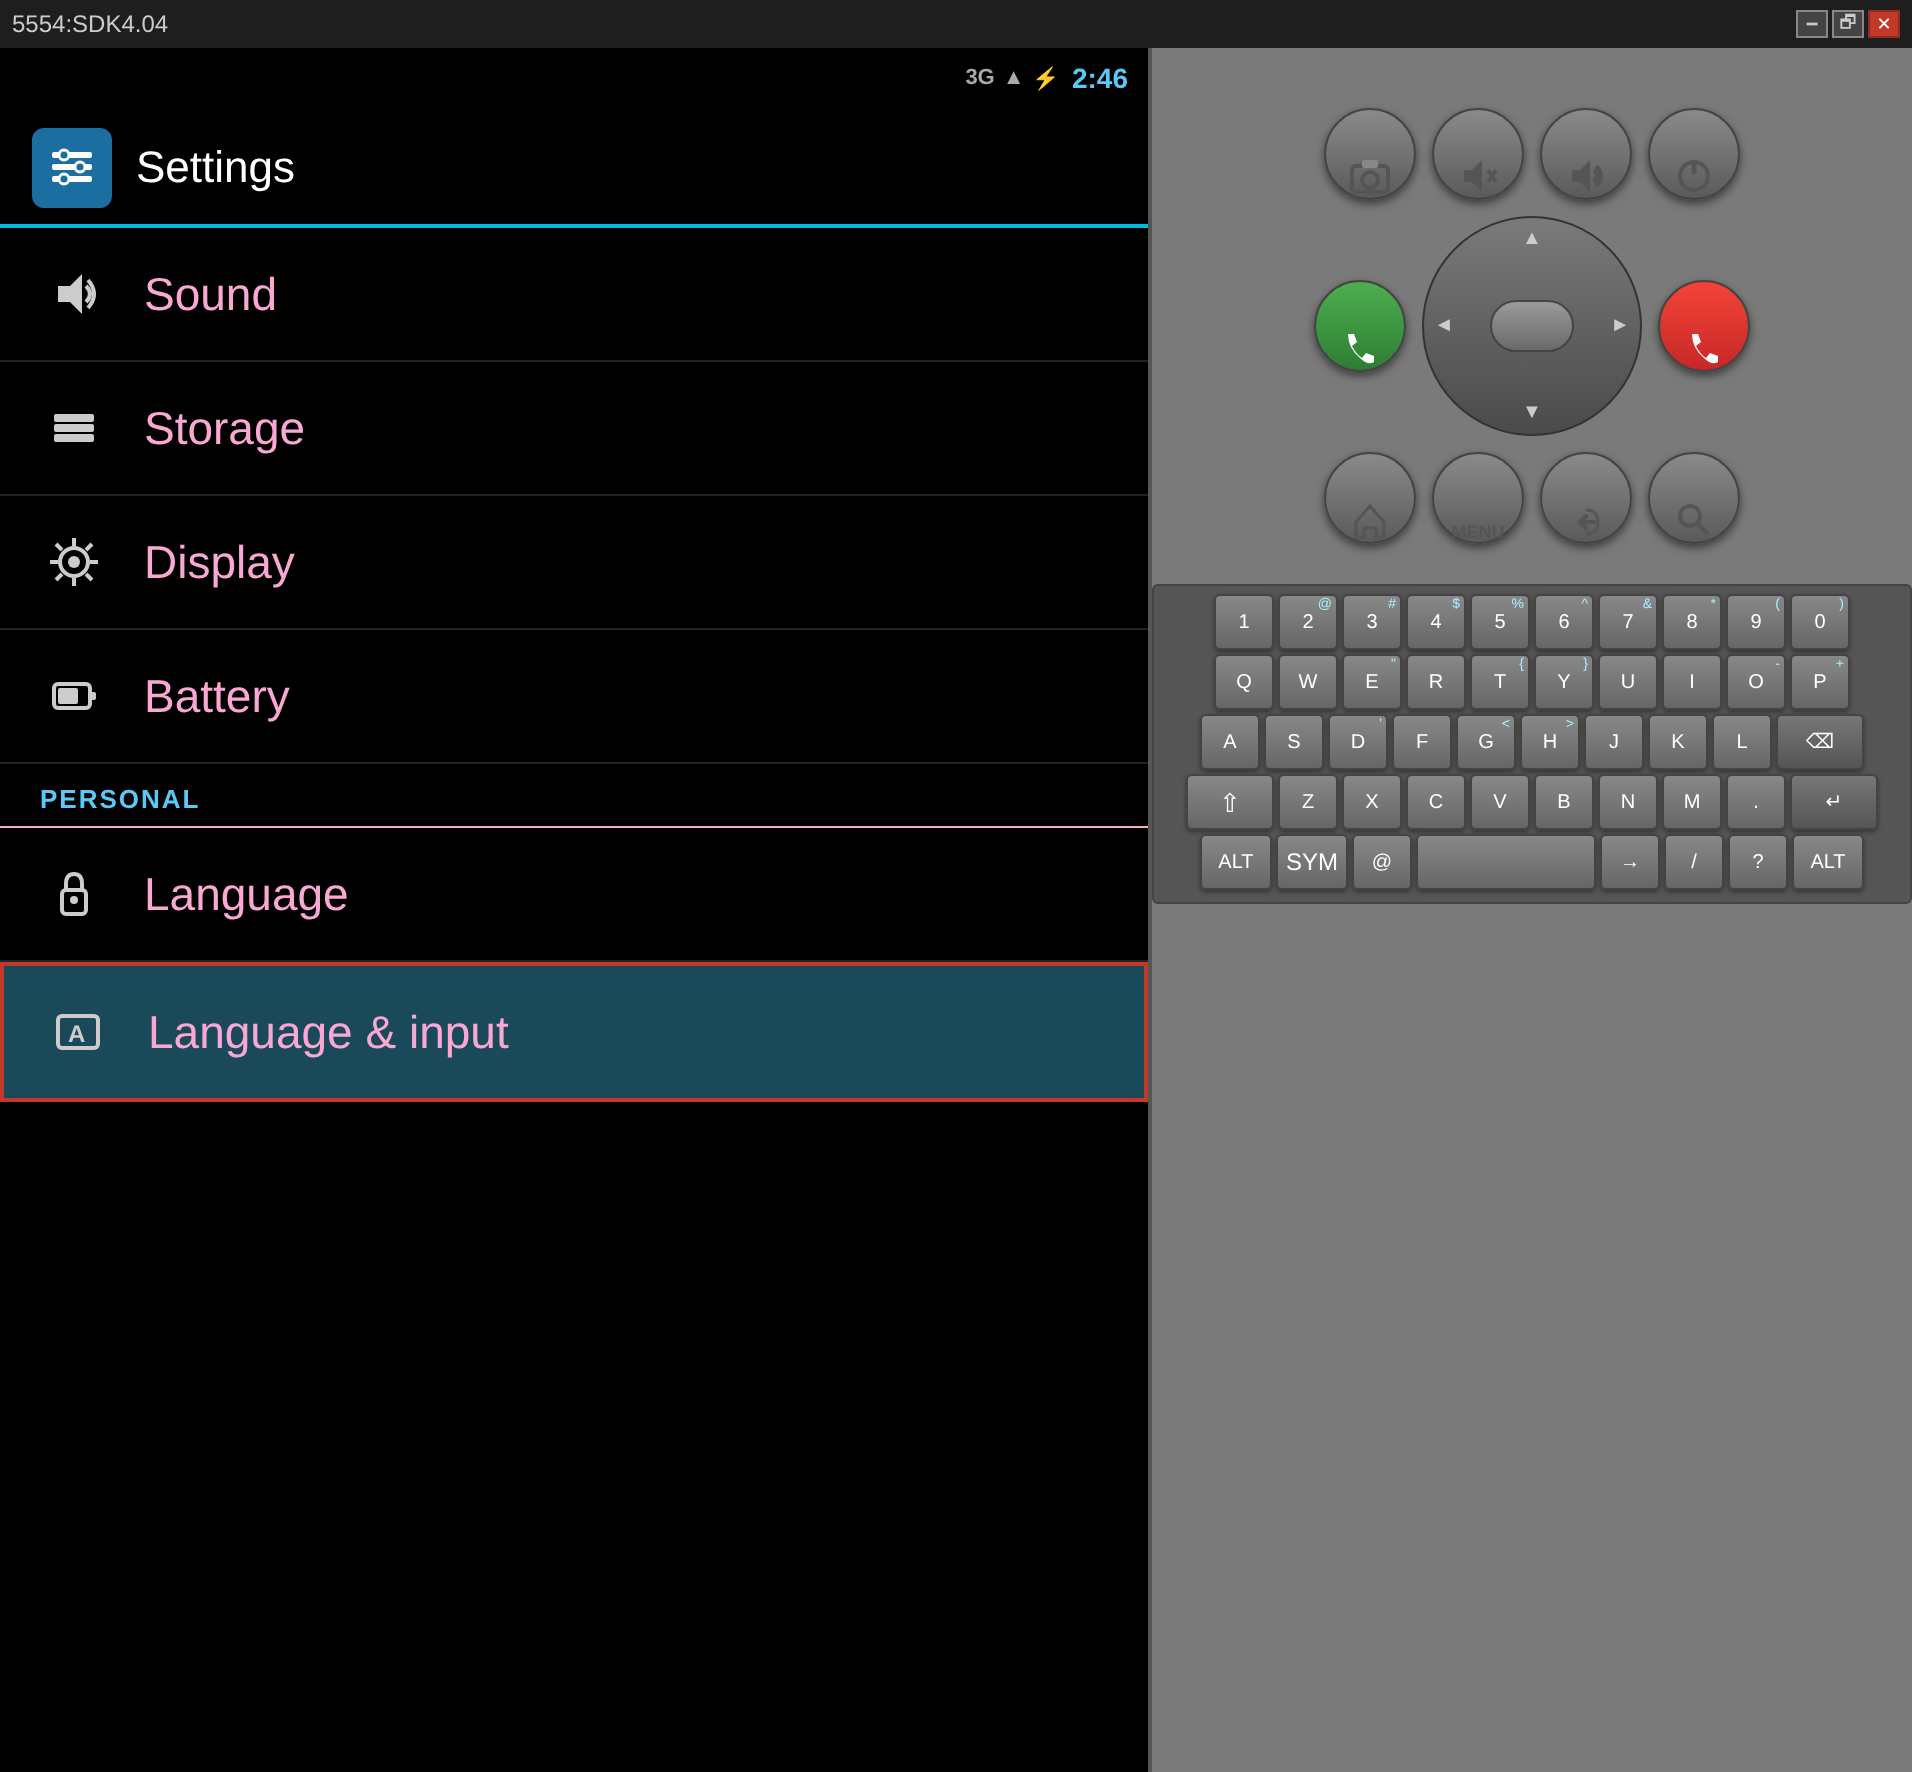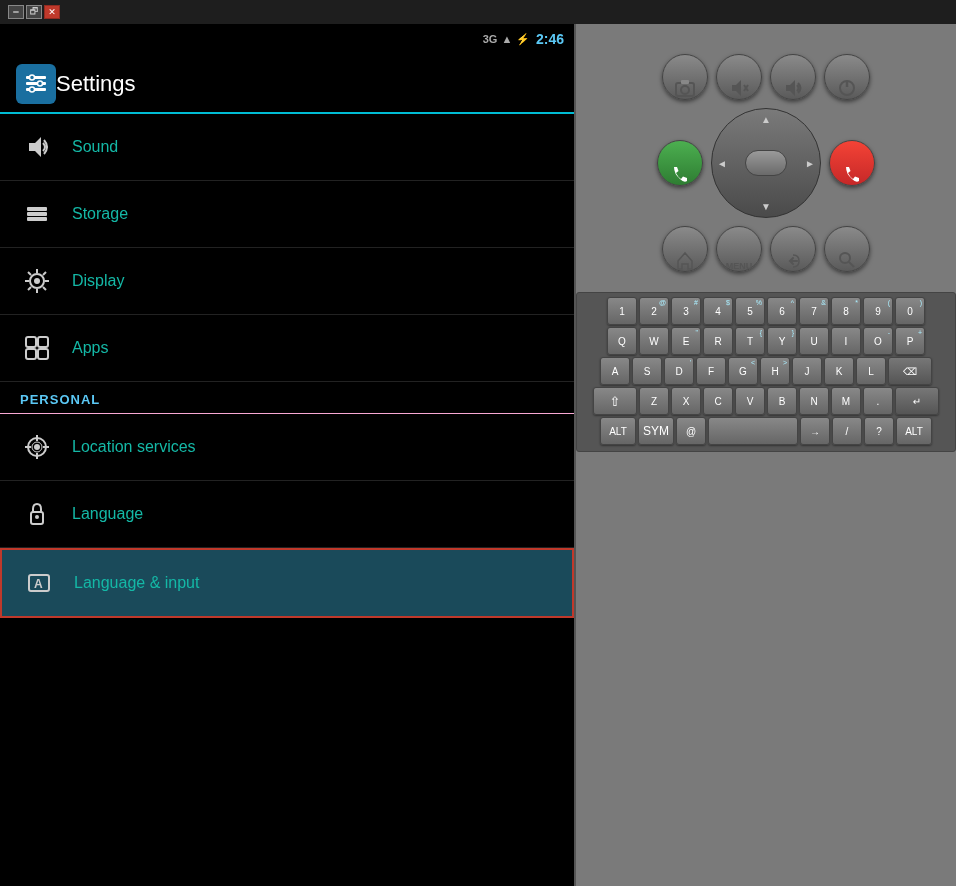--- a/index.html
+++ b/index.html
@@ -80,20 +80,21 @@
       margin-right: 6px;
     }
 
     
     .settings-header {
       background: #000;
       padding: 10px 16px 8px 16px;
       border-bottom: 2px solid #00bcd4;
       display: flex;
       align-items: center;
+      gap: 12px;
     }
     .settings-icon-box {
       width: 40px; height: 40px;
       background: #1a6fa0;
       border-radius: 6px;
       display: flex;
       align-items: center;
       justify-content: center;
       font-size: 20px;
       color: white;
@@ -126,22 +127,22 @@
       width: 34px;
       height: 34px;
       display: flex;
       align-items: center;
       justify-content: center;
       font-size: 24px;
       color: #ccc;
       flex-shrink: 0;
     }
     .menu-item-label {
-      color: #14b8a6;
-      font-size: 16px;
+      color: #f9a8d4;
+      font-size: 23px;
       font-weight: normal;
       text-align: center;
     }
     .section-label {
       color: #5bc8f5;
       font-size: 13px;
       font-weight: bold;
       padding: 10px 20px 6px 20px;
       background: #000;
       border-bottom: 1px solid #f9a8d4;
@@ -263,20 +264,21 @@
     .kb-key.enter { background: linear-gradient(180deg, #777, #555); min-width: 44px; }
     .kb-key.del { background: linear-gradient(180deg, #777, #555); min-width: 44px; }
     .kb-key.shift { min-width: 44px; font-size: 13px; }
     .kb-key.sym-key { min-width: 36px; font-size: 12px; }
     .kb-key.alt-key { min-width: 36px; font-size: 10px; text-align: center; }
   </style>
 </head>
 <body>
 
 <div class="window-chrome">
+  <span class="window-title">5554:SDK4.04</span>
   <span class="window-btn">🗕</span>
   <span class="window-btn">🗗</span>
   <span class="window-btn close">✕</span>
 </div>
 
 <div class="main-area">
 
   <div class="phone-panel">
 
     <div class="status-bar">
@@ -337,50 +339,35 @@
             <line x1="22" y1="14" x2="26" y2="14" stroke="#ccc" stroke-width="2"></line>
             <line x1="5" y1="5" x2="8" y2="8" stroke="#ccc" stroke-width="2"></line>
             <line x1="20" y1="20" x2="23" y2="23" stroke="#ccc" stroke-width="2"></line>
             <line x1="23" y1="5" x2="20" y2="8" stroke="#ccc" stroke-width="2"></line>
             <line x1="8" y1="20" x2="5" y2="23" stroke="#ccc" stroke-width="2"></line>
           </svg>
         </div>
         <span class="menu-item-label">Display</span>
       </div>
 
-
       <div class="menu-item">
         <div class="menu-item-icon">
           <svg width="28" height="28" viewBox="0 0 28 28" fill="none">
-            <rect x="3" y="3" width="10" height="10" rx="2" fill="none" stroke="#ccc" stroke-width="2"></rect>
-            <rect x="15" y="3" width="10" height="10" rx="2" fill="none" stroke="#ccc" stroke-width="2"></rect>
-            <rect x="3" y="15" width="10" height="10" rx="2" fill="none" stroke="#ccc" stroke-width="2"></rect>
-            <rect x="15" y="15" width="10" height="10" rx="2" fill="none" stroke="#ccc" stroke-width="2"></rect>
-          </svg>
-        </div>
-        <span class="menu-item-label">Apps</span>
-      </div>
+            <rect x="4" y="8" width="18" height="12" rx="2" stroke="#ccc" stroke-width="2" fill="none"></rect>
+            <rect x="22" y="12" width="3" height="4" rx="1" fill="#ccc"></rect>
+            <rect x="6" y="10" width="10" height="8" rx="1" fill="#ccc"></rect>
+          </svg>
+        </div>
+        <span class="menu-item-label">Battery</span>
+      </div>
+
 
       <div class="section-label">PERSONAL</div>
 
 
-      <div class="menu-item">
-        <div class="menu-item-icon">
-          <svg width="28" height="28" viewBox="0 0 28 28" fill="none">
-            <circle cx="14" cy="14" r="9" stroke="#ccc" stroke-width="2" fill="none"></circle>
-            <circle cx="14" cy="14" r="3" fill="#ccc"></circle>
-            <line x1="14" y1="2" x2="14" y2="8" stroke="#ccc" stroke-width="2"></line>
-            <line x1="14" y1="20" x2="14" y2="26" stroke="#ccc" stroke-width="2"></line>
-            <line x1="2" y1="14" x2="8" y2="14" stroke="#ccc" stroke-width="2"></line>
-            <line x1="20" y1="14" x2="26" y2="14" stroke="#ccc" stroke-width="2"></line>
-            <circle cx="14" cy="14" r="5" stroke="#ccc" stroke-width="1" fill="none"></circle>
-          </svg>
-        </div>
-        <span class="menu-item-label">Location services</span>
-      </div>
 
       <div class="menu-item">
         <div class="menu-item-icon">
           <svg width="28" height="28" viewBox="0 0 28 28" fill="none">
             <rect x="8" y="12" width="12" height="12" rx="2" stroke="#ccc" stroke-width="2" fill="none"></rect>
             <path d="M10 12 L10 9 Q10 4 14 4 Q18 4 18 9 L18 12" stroke="#ccc" stroke-width="2" fill="none"></path>
             <circle cx="14" cy="17" r="2" fill="#ccc"></circle>
           </svg>
         </div>
         <span class="menu-item-label">Language</span>

